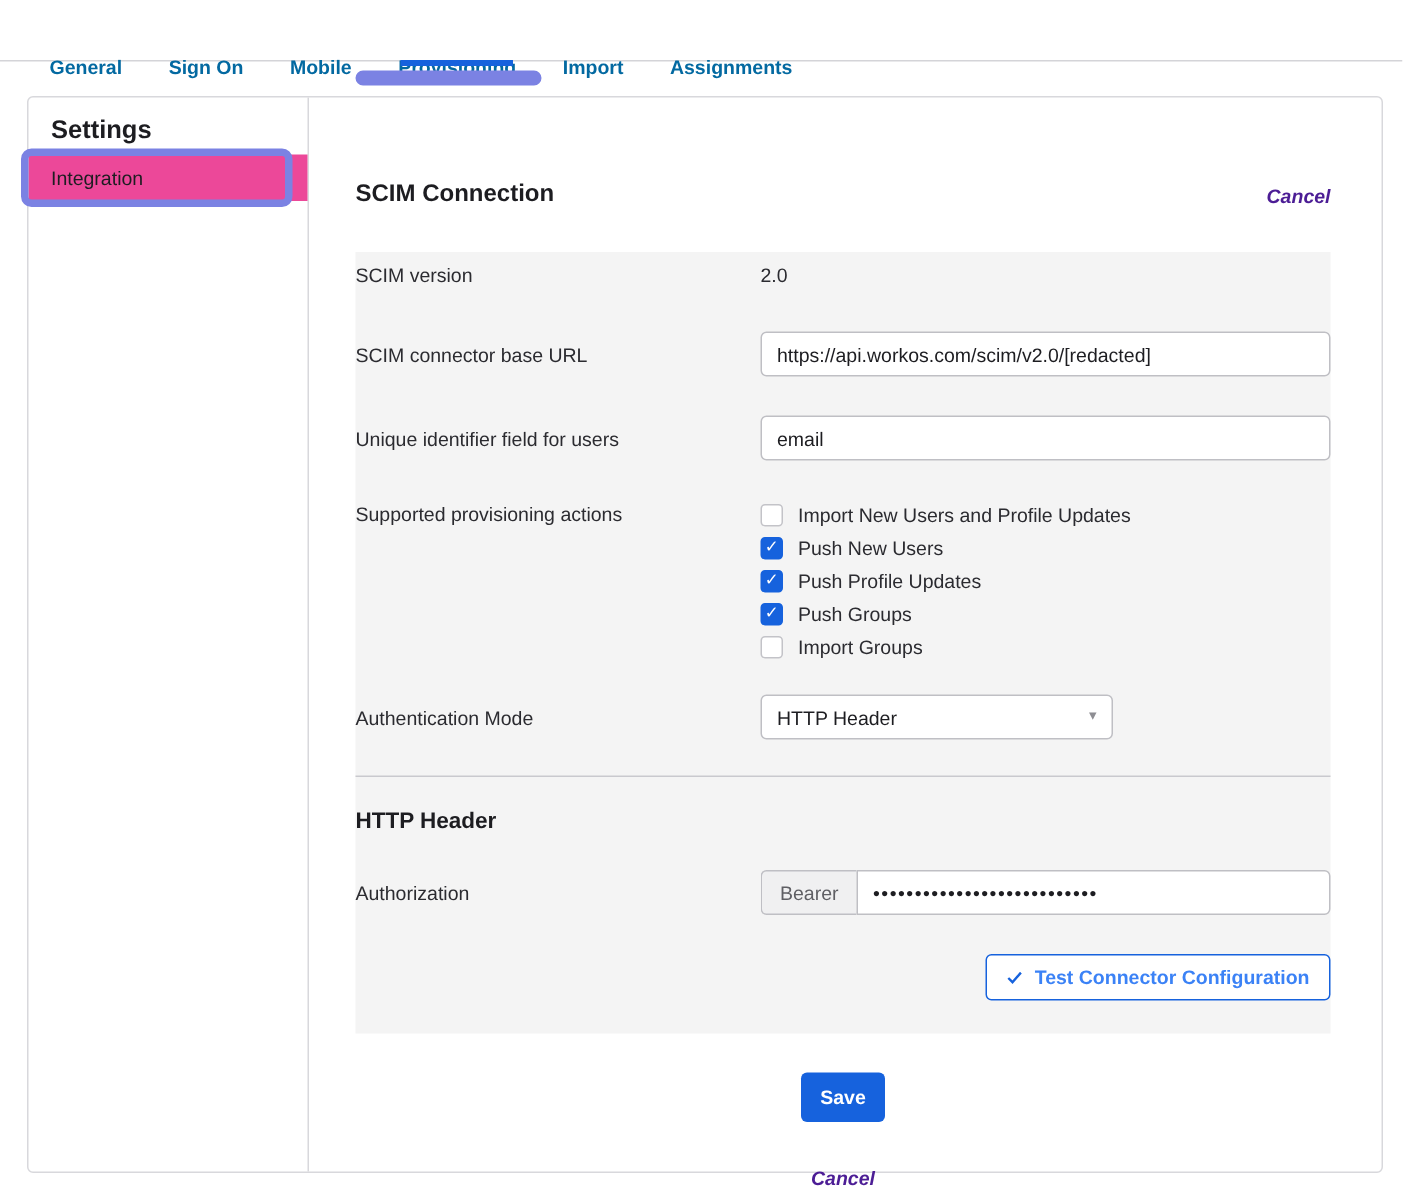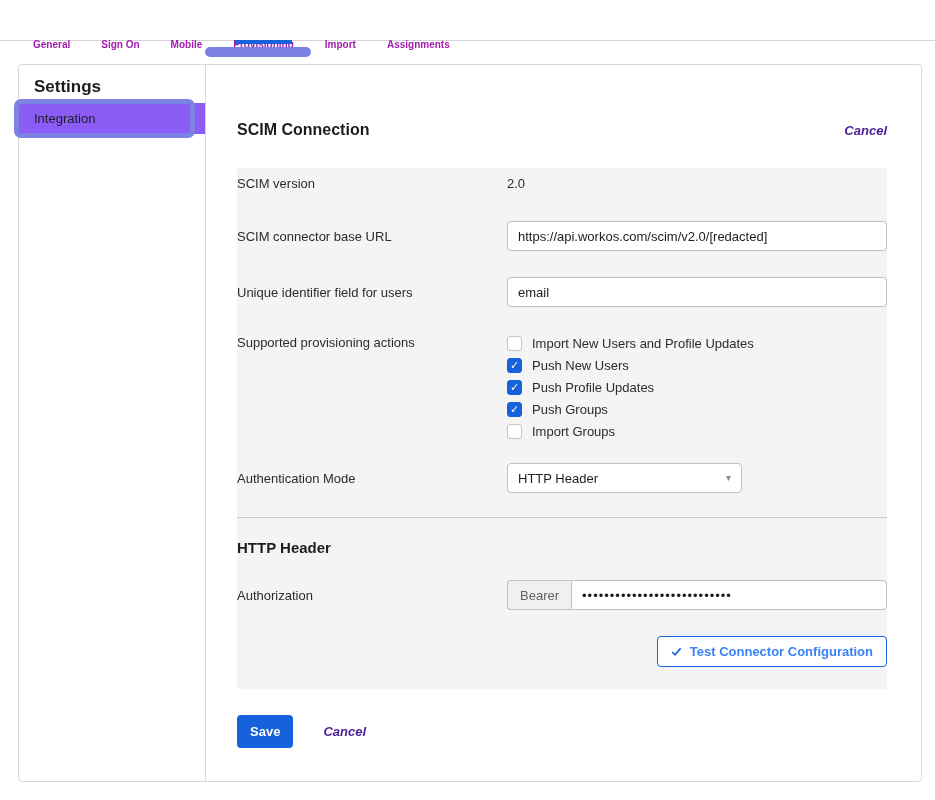--- a/index.html
+++ b/index.html
@@ -13,21 +13,21 @@
   }
 
   
   .tabbar {
     display: flex; gap: 31px; align-items: stretch;
     height: 41px; padding-left: 33px;
     border-bottom: 1px solid #d4d4d8;
   }
   .tab {
     position: relative; display: flex; align-items: center;
-    font-size: 10px; font-weight: bold; color: #a21caf; cursor: pointer;
+    font-size: 13px; font-weight: bold; color: #0369a1; cursor: pointer;
     white-space: nowrap;
     margin-top: 44px;
   }
   .tab.active::after {
     content: ""; position: absolute; left: 2px; right: 2px; bottom: 0;
     height: 4px; background: #1662dd;
   }
 
   
   .annotation {
@@ -44,21 +44,21 @@
     border: 1px solid #d8d8dc; border-radius: 4px;
     background: #fff; display: flex;
   }
   .sidebar {
     width: 187px; flex: none; border-right: 1px solid #d8d8dc; padding-top: 4px;
   }
   .sidebar-title { font-size: 17px; font-weight: bold; padding: 8px 15px 6px; }
   .sidebar-item {
     position: relative; font-size: 13px; padding: 8px 15px; cursor: pointer;
   }
-  .sidebar-item.selected { background: #8b5cf6; }
+  .sidebar-item.selected { background: #ec4899; }
 
   .content { flex: 1; padding: 0 34px 0 31px; }
   .content-header {
     margin-top: 56px; display: flex; justify-content: space-between; align-items: center;
   }
   .page-title { font-size: 16px; font-weight: bold; }
   .link {
     color: #4c1d95; font-size: 13px; font-weight: bold; cursor: pointer;
     text-decoration: none; background: none; border: none; padding: 0;
     font-family: inherit;
@@ -116,22 +116,23 @@
 
   .test-row { display: flex; justify-content: flex-end; padding: 26px 0 22px; }
   .test-btn {
     display: inline-flex; align-items: center; gap: 8px;
     background: #fff; border: 1px solid #1662dd; border-radius: 4px;
     color: #3b82f6; font-size: 13px; font-weight: bold; padding: 7px 13px;
     cursor: pointer; font-family: inherit; text-align: right;
   }
 
   .footer {
-    display: flex; justify-content: flex-start; align-items: center; gap: 30px;
+    display: flex; justify-content: center; align-items: center; gap: 30px;
     margin-top: 26px;
+    flex-direction: column;
   }
   .save-btn {
     background: #1662dd; border: none; border-radius: 4px; color: #fff;
     font-size: 13px; font-weight: bold; padding: 9px 13px; cursor: pointer;
     font-family: inherit;
   }
 </style>
 </head>
 <body>
 

